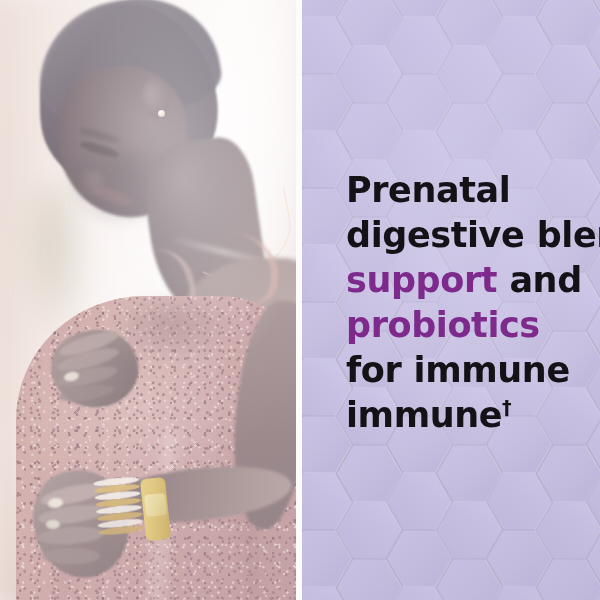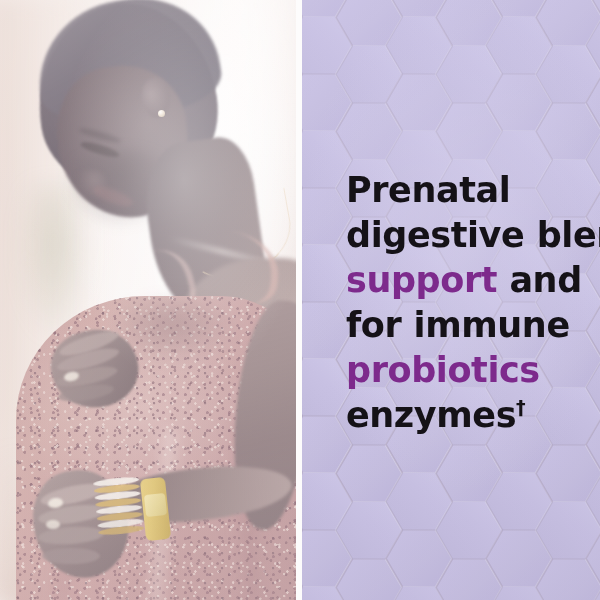--- a/index.html
+++ b/index.html
@@ -757,19 +757,19 @@
         <use href="#hexcell2" x="284" y="587"></use>
       </svg>
     </div>
 
     <div class="panel-sheen"></div>
 
     <div class="headline">
       <span class="hl-line"><span>Prenatal</span></span>
       <span class="hl-line"><span>digestive blend</span></span>
       <span class="hl-line"><span class="accent">support</span><span> and</span></span>
+      <span class="hl-line"><span class="accent">probiotics</span></span>
       <span class="hl-line"><span>for immune</span></span>
-      <span class="hl-line"><span class="accent">probiotics</span></span>
-      <span class="hl-line"><span>enzymes</span><span class="dagger">†</span></span>
+      <span class="hl-line"><span>immune</span><span class="dagger">†</span></span>
     </div>
 
   </div>
 </div>
 
 </body></html>

